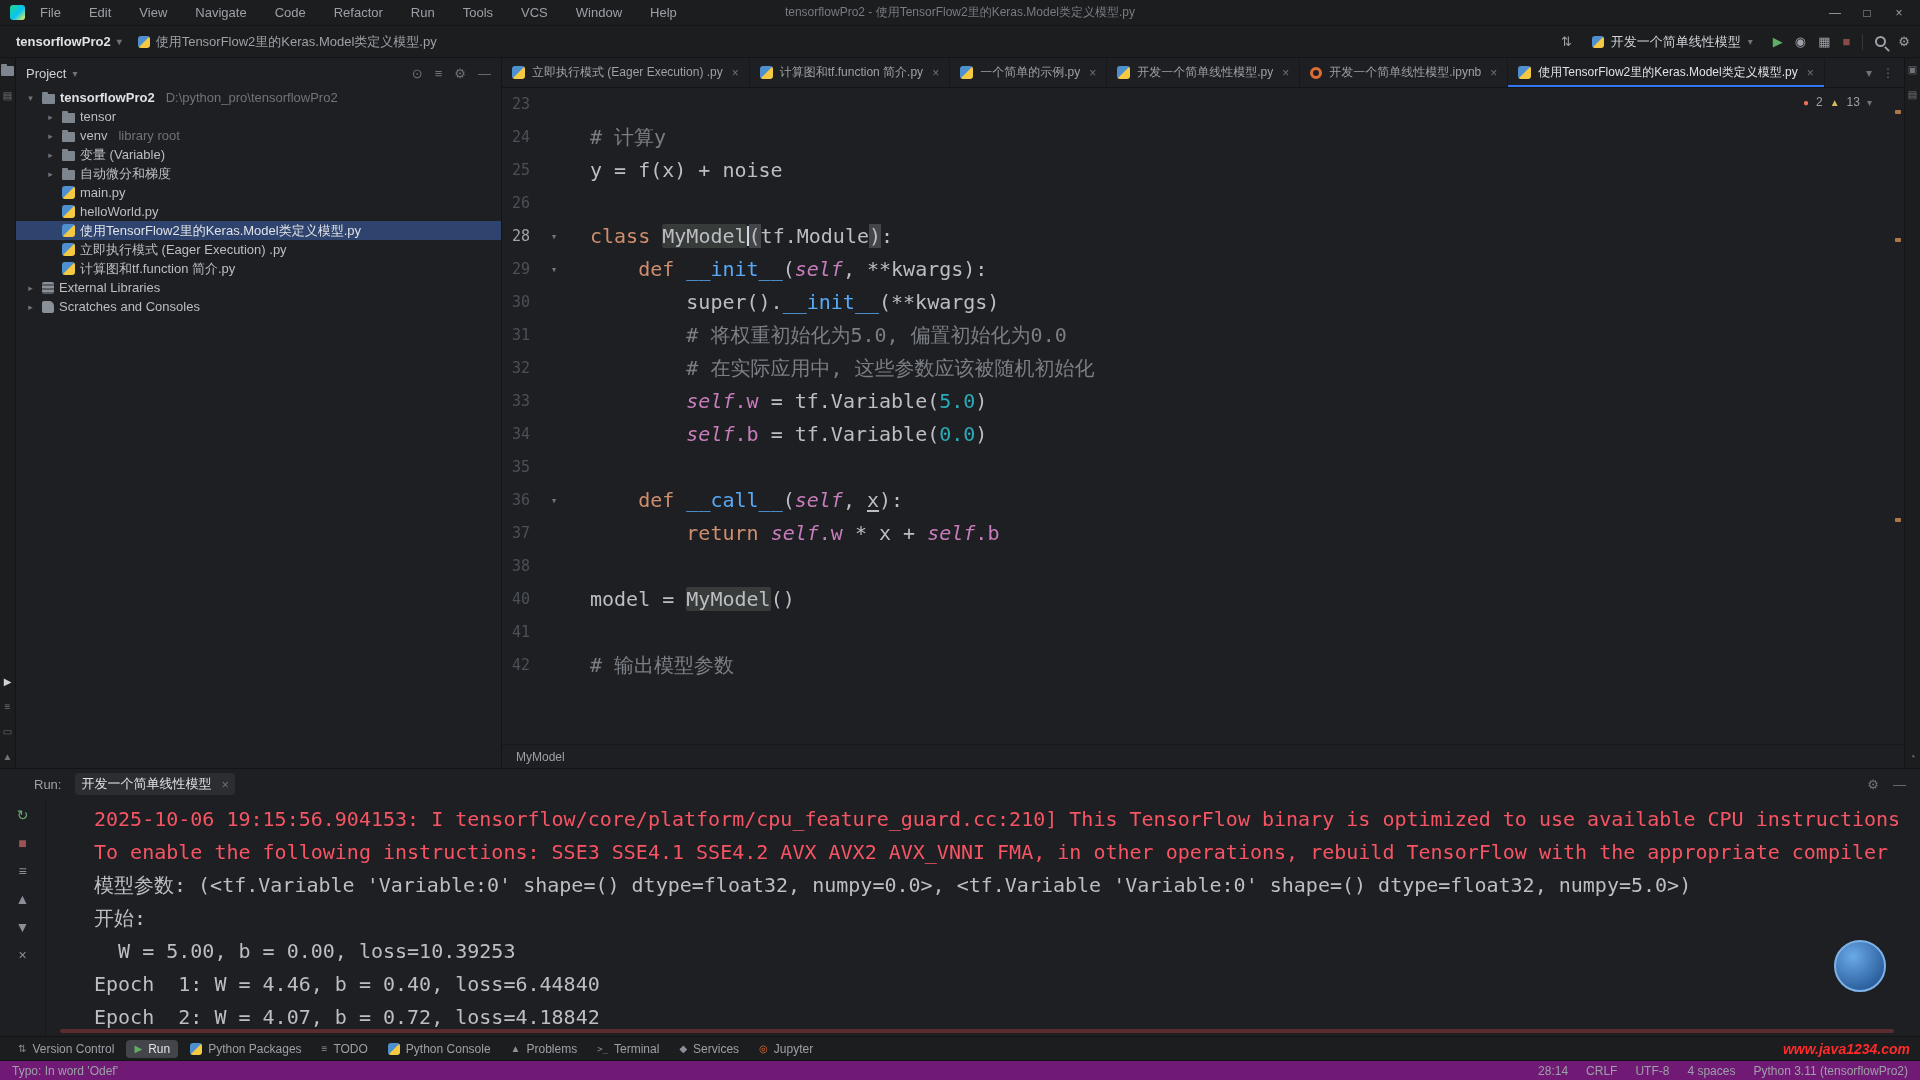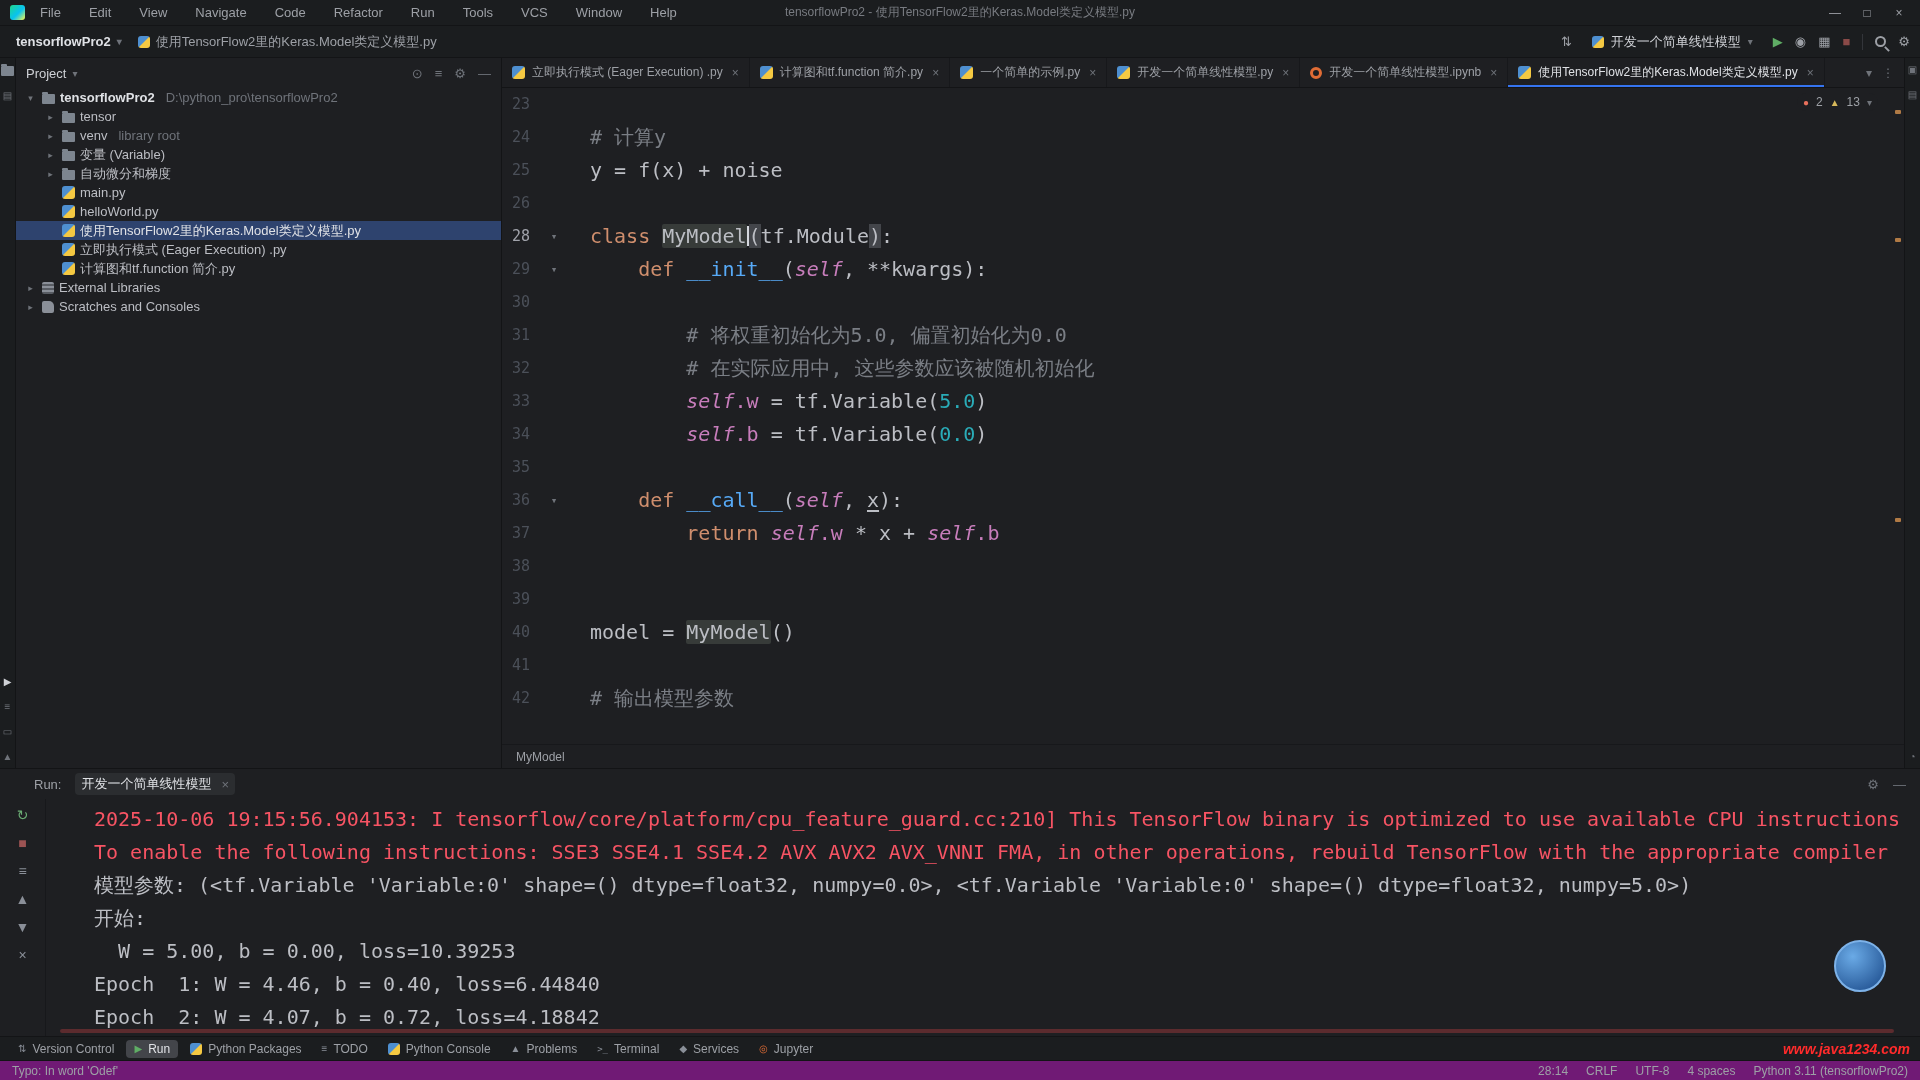--- a/index.html
+++ b/index.html
@@ -308,30 +308,29 @@
           </div>
         </div>
       <div class="editor-wrap">
         <div>
             <div class="cline"><div class="gut">23</div><div class="fold"></div><div class="ctext"></div></div>
             <div class="cline"><div class="gut">24</div><div class="fold"></div><div class="ctext"><span class="tk-com"># 计算y</span></div></div>
             <div class="cline"><div class="gut">25</div><div class="fold"></div><div class="ctext"><span class="tk-d">y = f(x) + noise</span></div></div>
             <div class="cline"><div class="gut">26</div><div class="fold"></div><div class="ctext"></div></div>
             <div class="cline"><div class="gut cur">28</div><div class="fold">▾</div><div class="ctext"><span class="tk-kw">class</span><span class="tk-d"> </span><span class="tk-hl">MyModel</span><span class="caret"></span><span class="tk-brace">(</span><span class="tk-d">tf.Module</span><span class="tk-brace">)</span><span class="tk-d">:</span></div></div>
             <div class="cline"><div class="gut">29</div><div class="fold">▾</div><div class="ctext"><span class="tk-d">    </span><span class="tk-kw">def</span><span class="tk-d"> </span><span class="tk-fn">__init__</span><span class="tk-d">(</span><span class="tk-self">self</span><span class="tk-d">, **kwargs):</span></div></div>
-            <div class="cline"><div class="gut">30</div><div class="fold"></div></div>
+            <div class="cline"><div class="gut">30</div><div class="fold"></div><div class="ctext"><span class="tk-d">        super().</span><span class="tk-fn">__init__</span><span class="tk-d">(**kwargs)</span></div></div>
             <div class="cline"><div class="gut">31</div><div class="fold"></div><div class="ctext"><span class="tk-d">        </span><span class="tk-com"># 将权重初始化为5.0, 偏置初始化为0.0</span></div></div>
             <div class="cline"><div class="gut">32</div><div class="fold"></div><div class="ctext"><span class="tk-d">        </span><span class="tk-com"># 在实际应用中, 这些参数应该被随机初始化</span></div></div>
             <div class="cline"><div class="gut">33</div><div class="fold"></div><div class="ctext"><span class="tk-d">        </span><span class="tk-self">self</span><span class="tk-attr">.w</span><span class="tk-d"> = tf.Variable(</span><span class="tk-num">5.0</span><span class="tk-d">)</span></div></div>
             <div class="cline"><div class="gut">34</div><div class="fold"></div><div class="ctext"><span class="tk-d">        </span><span class="tk-self">self</span><span class="tk-attr">.b</span><span class="tk-d"> = tf.Variable(</span><span class="tk-num">0.0</span><span class="tk-d">)</span></div></div>
             <div class="cline"><div class="gut">35</div><div class="fold"></div><div class="ctext"></div></div>
             <div class="cline"><div class="gut">36</div><div class="fold">▾</div><div class="ctext"><span class="tk-d">    </span><span class="tk-kw">def</span><span class="tk-d"> </span><span class="tk-fn">__call__</span><span class="tk-d">(</span><span class="tk-self">self</span><span class="tk-d">, </span><span class="tk-und">x</span><span class="tk-d">):</span></div></div>
             <div class="cline"><div class="gut">37</div><div class="fold"></div><div class="ctext"><span class="tk-d">        </span><span class="tk-kw">return</span><span class="tk-d"> </span><span class="tk-self">self</span><span class="tk-attr">.w</span><span class="tk-d"> * x + </span><span class="tk-self">self</span><span class="tk-attr">.b</span></div></div>
             <div class="cline"><div class="gut">38</div><div class="fold"></div><div class="ctext"></div></div>
-            <div class="cline"><div class="gut">39</div><div class="fold"></div><div class="ctext"></div></div>
             <div class="cline"><div class="gut">40</div><div class="fold"></div><div class="ctext"><span class="tk-d">model = </span><span class="tk-hl">MyModel</span><span class="tk-d">()</span></div></div>
             <div class="cline"><div class="gut">41</div><div class="fold"></div><div class="ctext"></div></div>
             <div class="cline"><div class="gut">42</div><div class="fold"></div><div class="ctext"><span class="tk-com"># 输出模型参数</span></div></div>
           </div>
         <div class="inspect">
           <span class="insp-err">●</span>
           <span>2</span>
           <span class="insp-warn">▲</span>
           <span>13</span>
           <span class="chev">▾</span>

